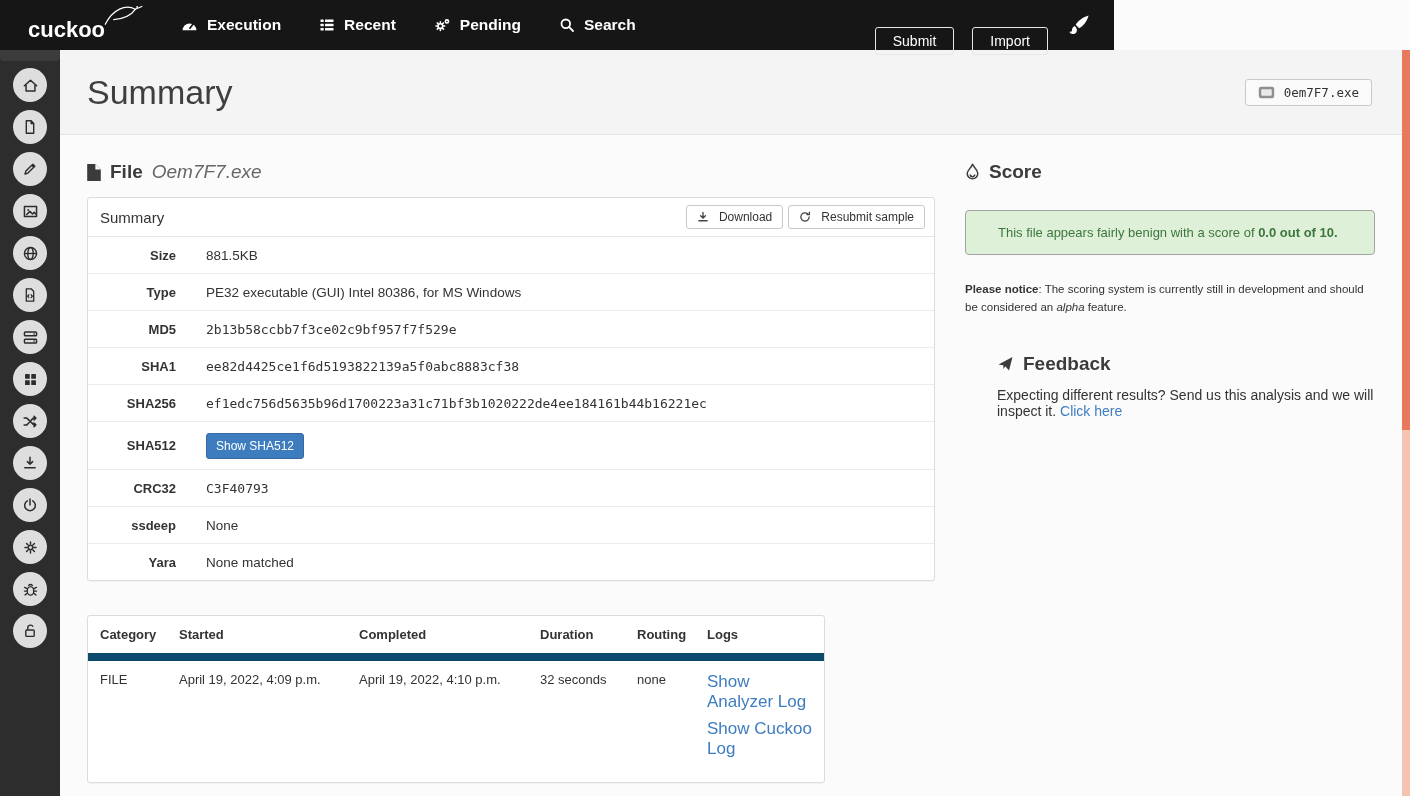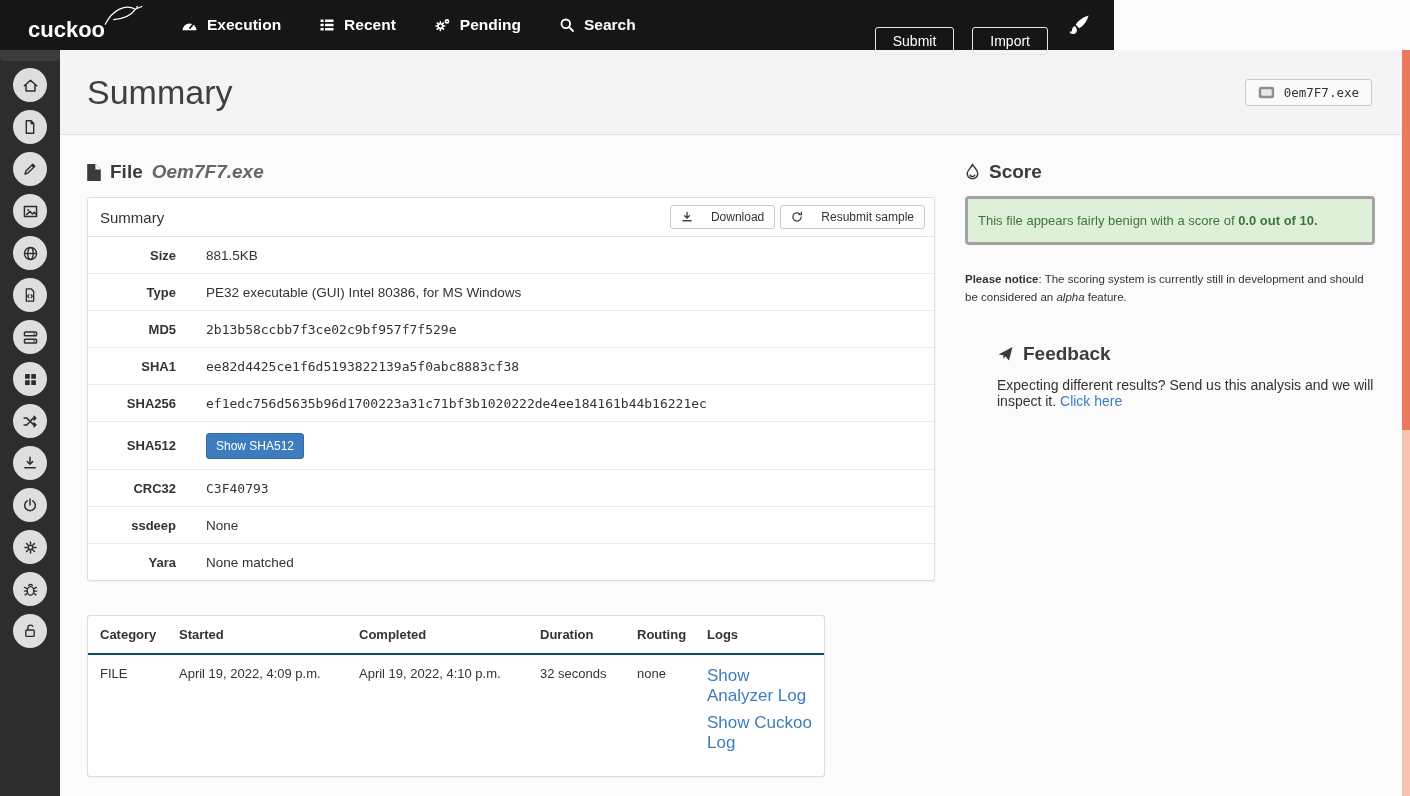--- a/index.html
+++ b/index.html
@@ -26,47 +26,47 @@
   .main { position:absolute; top:50px; left:60px; width:1342px; height:746px; background:#fbfbfb; overflow:hidden; }
   .page-header { height:85px; background:#f4f4f4; border-bottom:1px solid #e3e3e3; display:flex; align-items:center; justify-content:space-between; padding:0 30px 0 27px; }
   .page-title { font-size:34px; color:#3f3f3f; font-weight:500; }
   .file-tag { display:flex; align-items:center; gap:9px; background:#fafafa; border:1px solid #c9c9c9; border-radius:3px; padding:5px 12px; font-family:"DejaVu Sans Mono", monospace; font-size:12.5px; color:#333; }
 
   .content { display:flex; align-items:flex-start; padding:26px 27px; gap:30px; }
   .col-left { width:848px; flex:none; }
   .col-right { flex:1; }
 
   .section-heading { display:flex; align-items:center; gap:9px; font-size:19px; font-weight:bold; color:#3b3b3b; }
-  .filename { font-style:italic; font-weight:bold; color:#666; }
+  .filename { font-style:italic; font-weight:normal; color:#666; }
 
   .panel { margin-top:14px; background:#fff; border:1px solid #dcdcdc; border-radius:3px; box-shadow:0 1px 1px rgba(0,0,0,.04); }
   .panel-header { display:flex; align-items:center; justify-content:space-between; padding:7px 9px 7px 12px; border-bottom:1px solid #e4e4e4; }
   .panel-title { font-size:15px; color:#333; }
   .panel-actions { display:flex; gap:5px; }
-  .btn-outline { display:flex; align-items:center; gap:18px; background:#fff; border:1px solid #c9c9c9; border-radius:3px; padding:4px 10px; font-size:12px; color:#333; font-family:inherit; cursor:pointer; }
+  .btn-outline { display:flex; align-items:center; gap:10px; background:#fff; border:1px solid #c9c9c9; border-radius:3px; padding:4px 10px; font-size:12px; color:#333; font-family:inherit; cursor:pointer; }
 
   .summary-table { width:100%; border-collapse:collapse; }
   .summary-table tr { border-top:1px solid #ebebeb; }
   .summary-table tr:first-child { border-top:none; }
   th.row-label { width:100px; text-align:right; padding:10.5px 12px; font-size:13px; color:#333; vertical-align:middle; }
   td.row-value { padding:10.5px 18px; font-size:13.5px; color:#333; vertical-align:middle; }
   .mono { font-family:"DejaVu Sans Mono", monospace; font-size:13px; }
   .btn-primary { background:#3d7dbf; border:1px solid #35699f; color:#fff; font-size:12px; padding:5px 9px; border-radius:3px; font-family:inherit; cursor:pointer; }
 
   .exec-section { margin-top:34px; }
   .analysis-panel { width:738px; margin-top:14px; border:1px solid #dcdcdc; border-radius:3px; background:#fff; box-shadow:0 1px 1px rgba(0,0,0,.04); }
   .analysis-header { background:#3d7dbf; color:#fff; font-weight:bold; font-size:13px; padding:7px 12px; border-radius:2px 2px 0 0; }
   .analysis-table { width:100%; border-collapse:collapse; table-layout:fixed; font-size:13px; }
-  .analysis-table th { text-align:left; padding:11px 10px; color:#333; border-bottom:2px solid #0c4a6e; font-size:13px; }
+  .analysis-table th { text-align:left; padding:11px 10px; color:#333; border-bottom:8px solid #0c4a6e; font-size:13px; }
   .analysis-table th:first-child, .analysis-table td:first-child { padding-left:12px; }
   .analysis-table td { padding:11px 10px 16px; vertical-align:top; color:#333; }
   .logs-cell a { display:block; margin-bottom:7px; color:#3d7dbf; font-size:17px; }
 
   
-  .alert-success { margin-top:13px; background:#dff0d8; border:3px solid #a3a3a3; border-radius:4px; padding:14px 10px; font-size:13px; color:#3c763d; }
+  .alert-success { margin-top:27px; background:#dff0d8; border:1px solid #a3a3a3; border-radius:4px; padding:14px 32px; font-size:13px; color:#3c763d; }
   .notice { margin-top:25px; font-size:11.5px; color:#333; line-height:1.6; }
   .feedback-section { margin-top:36px;margin-left:32px; }
   .feedback-text { margin-top:12px; font-size:14px; color:#333; }
   .feedback-text a { color:#3d7dbf; }
 
   
   .scrollbar { position:absolute; top:50px; right:0; width:8px; height:746px; background:#f6c3b2; }
   .scroll-thumb { width:8px; height:380px; background:#e8795c; cursor:pointer; }
 </style>
 </head>

